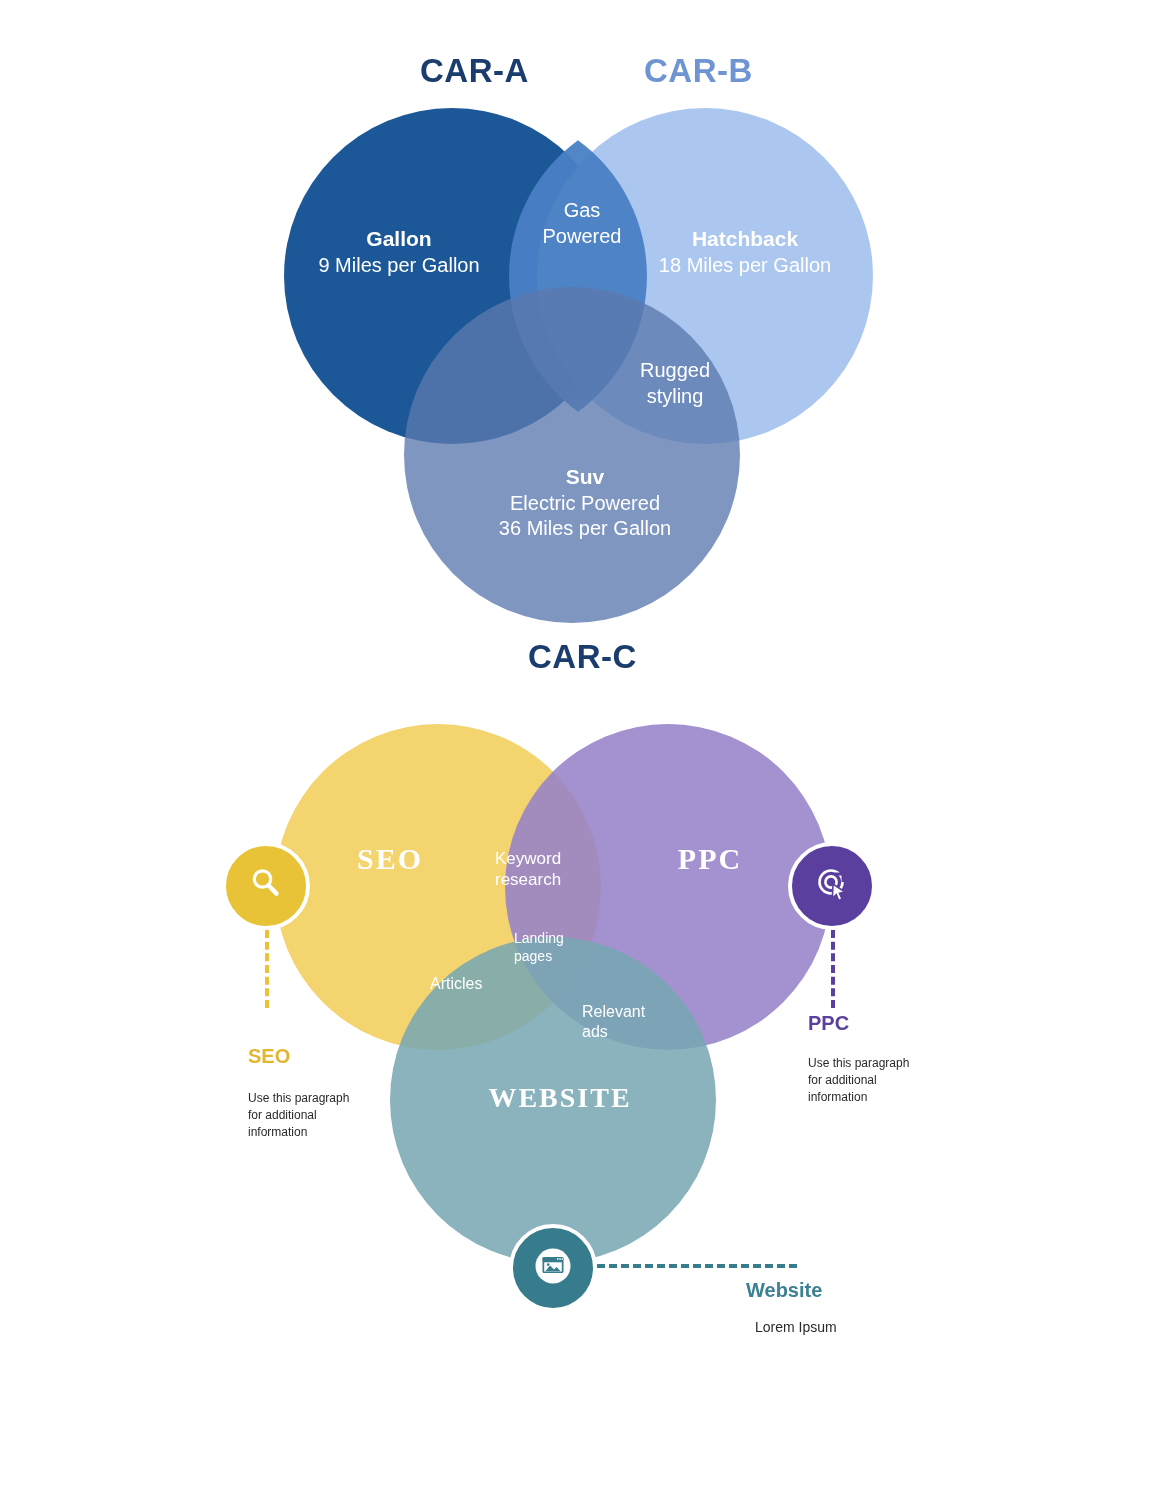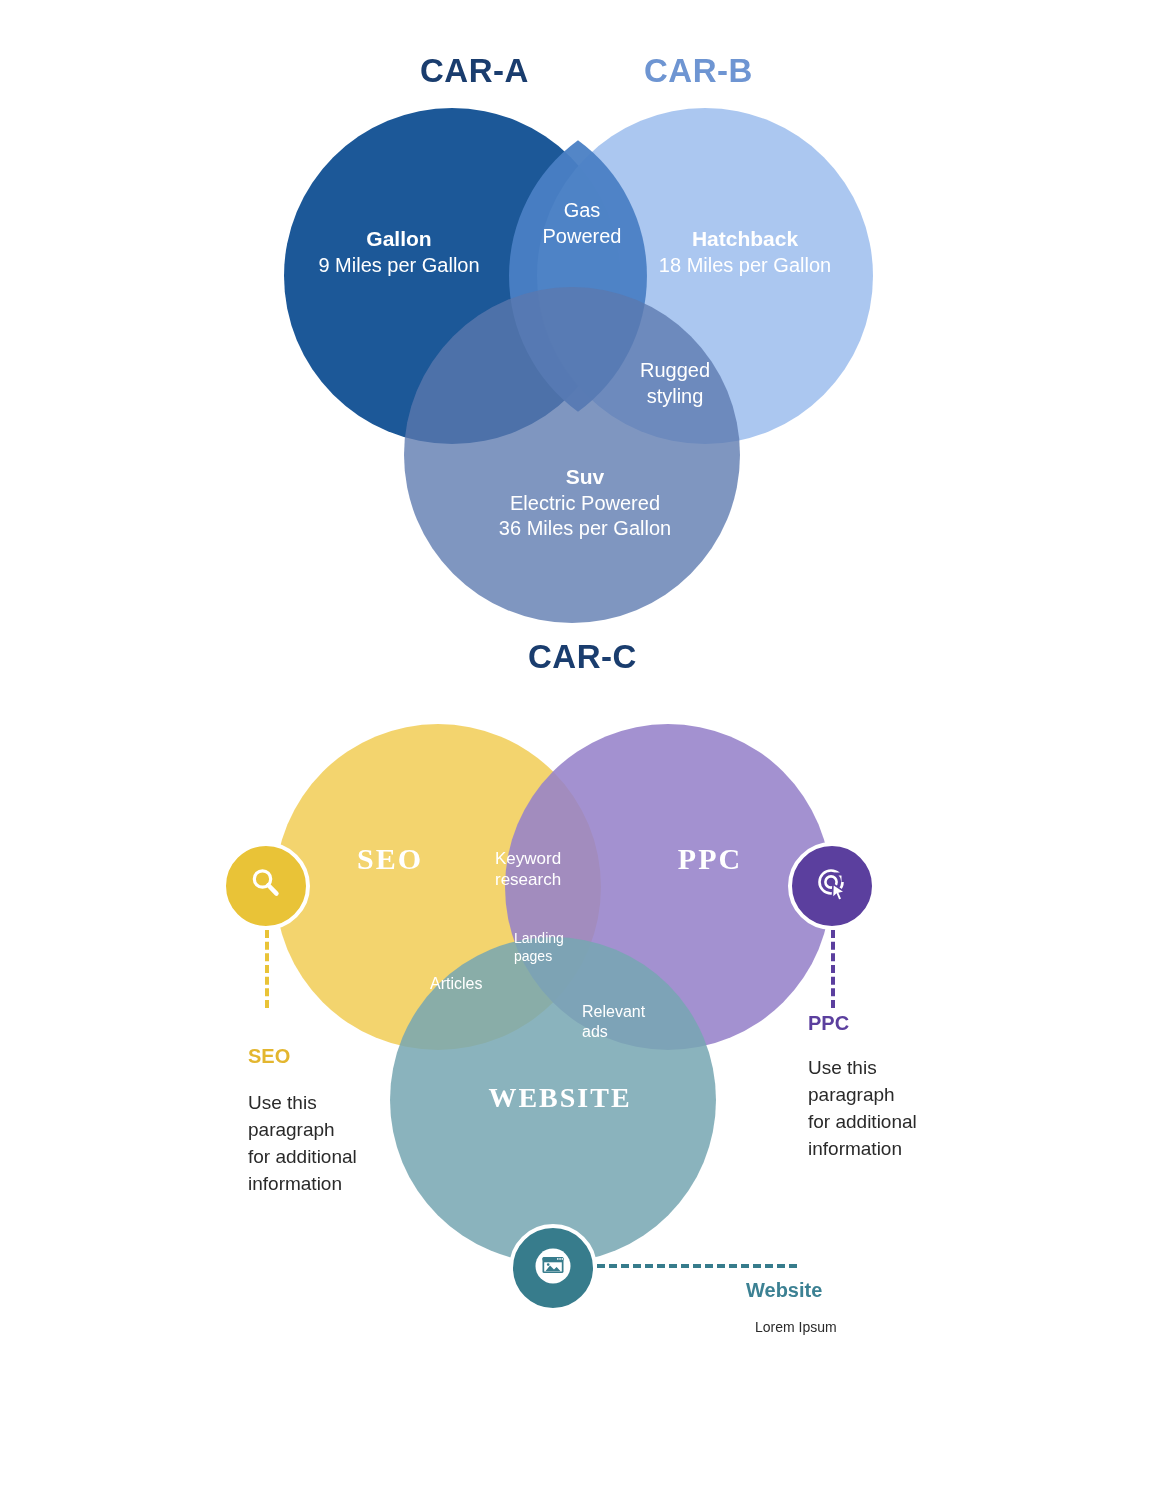--- a/index.html
+++ b/index.html
@@ -55,21 +55,21 @@
   .conn{position:absolute;}
   #conn-seo{left:265px;top:240px;width:0;height:78px;border-left:4px dashed #e9c337;}
   #conn-ppc{left:831px;top:240px;width:0;height:78px;border-left:4px dashed #5b3f9e;}
   #conn-web{left:597px;top:574px;width:200px;height:0;border-top:4px dashed #377c8c;}
 
   .cap-title{position:absolute;font-weight:bold;font-size:20px;}
   #cap-seo-title{left:248px;top:355px;color:#e3b62f;}
   #cap-ppc-title{left:808px;top:322px;color:#5b3f9e;}
   #cap-web-title{left:746px;top:589px;color:#3c8193;}
 
-  .cap-body{position:absolute;font-size:19px;color:#2a2a2a;line-height:1.42;width:140px;}
+  .cap-body{position:absolute;font-size:12px;color:#2a2a2a;line-height:1.42;width:140px;}
   #cap-seo-body{left:248px;top:400px;}
   #cap-ppc-body{left:808px;top:365px;}
   #cap-web-body{left:755px;top:628px;font-size:14px;}
 </style>
 </head>
 <body>
 
 <div class="stage">
 
   <div id="venn-cars">

